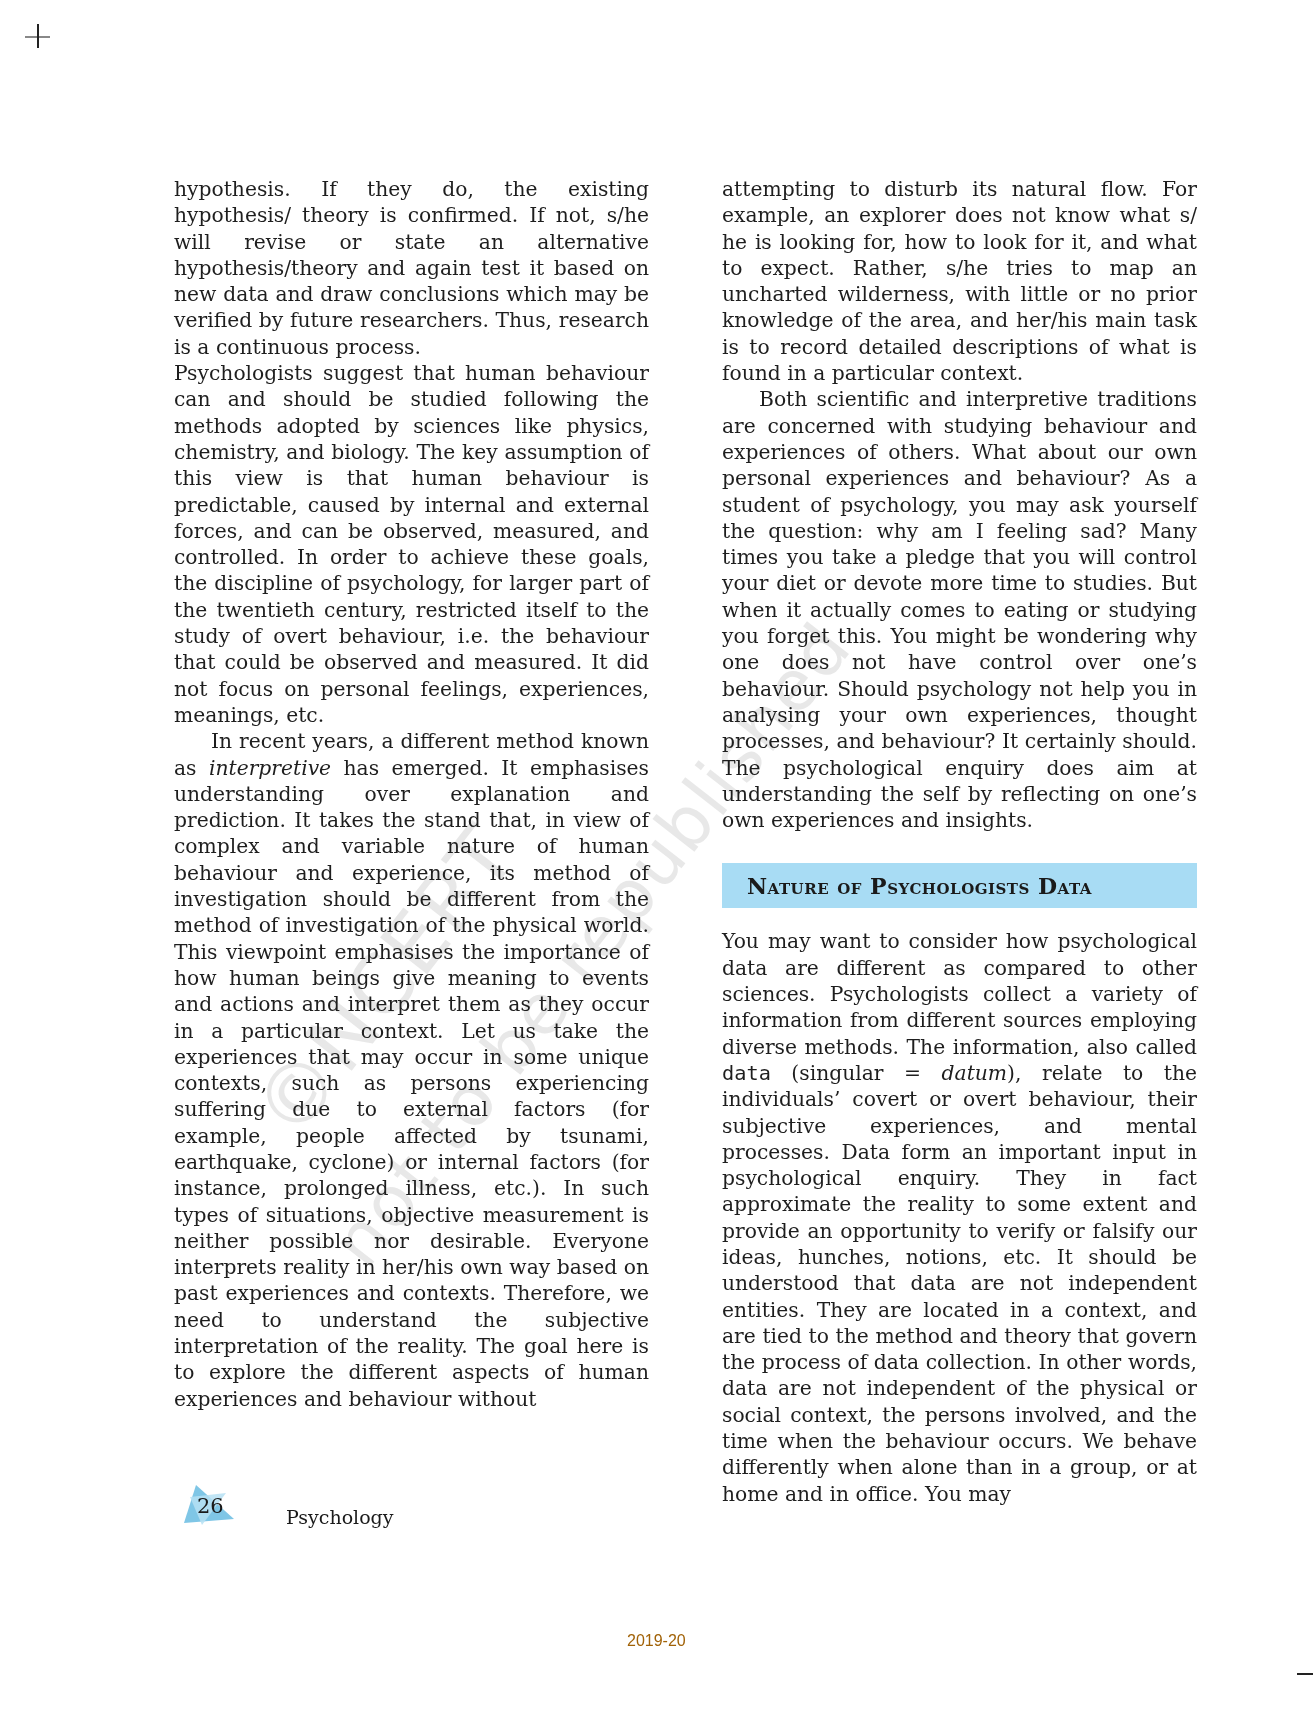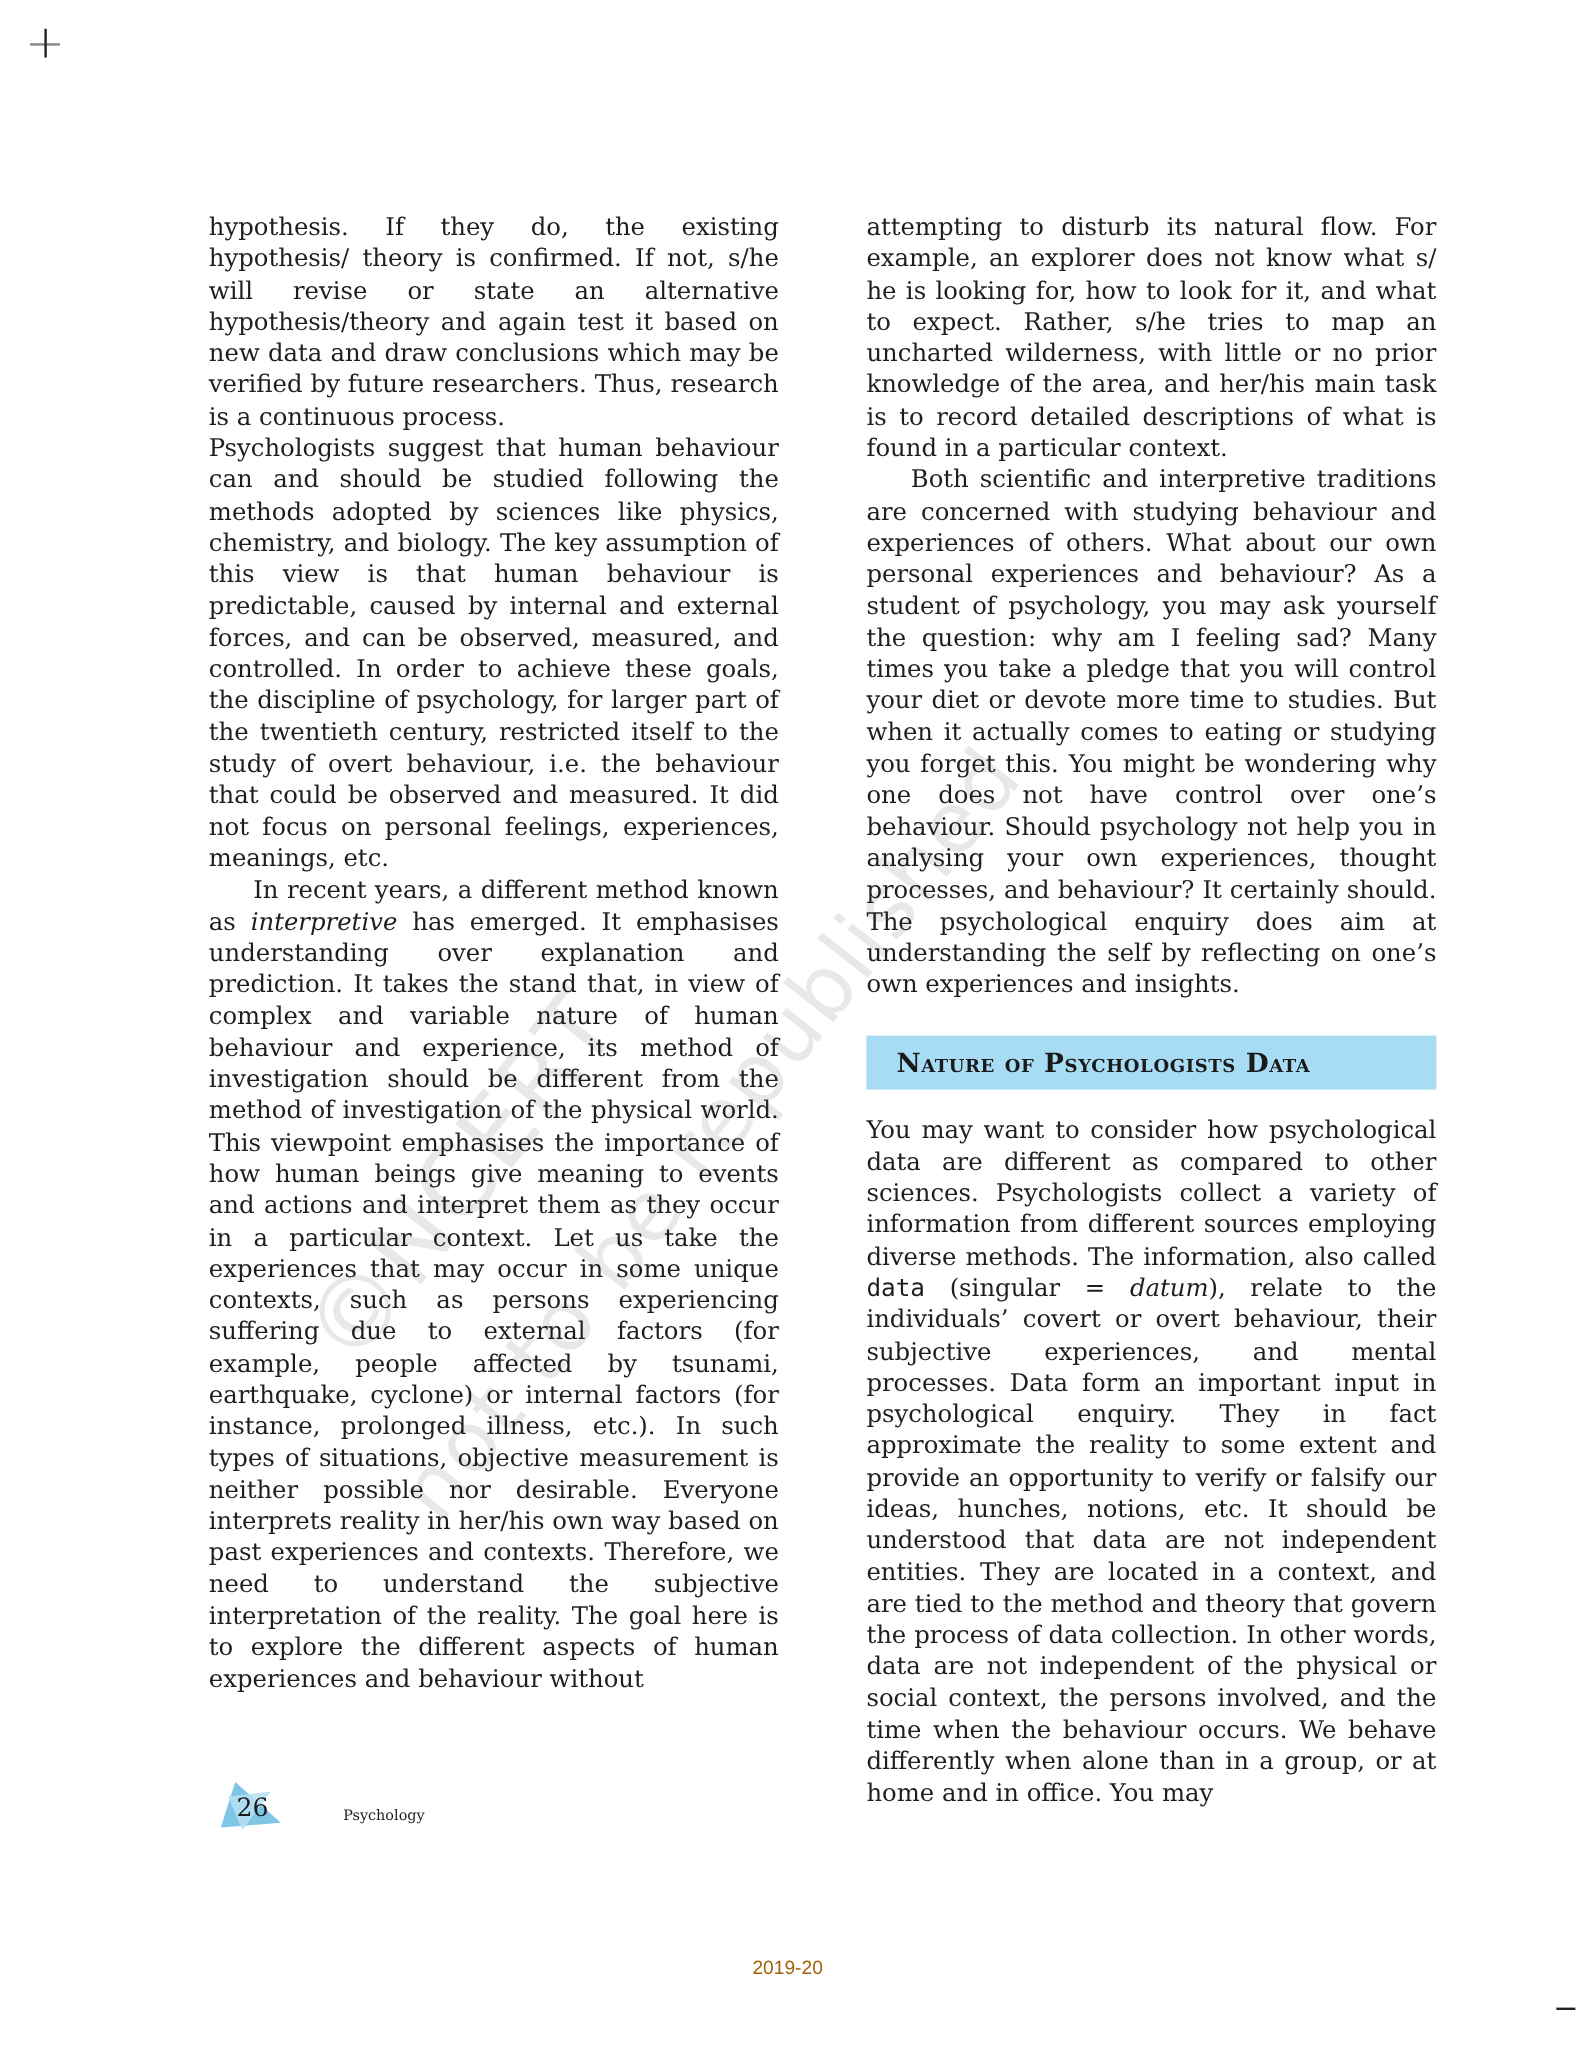--- a/index.html
+++ b/index.html
@@ -24,21 +24,21 @@
                     display: flex; align-items: center; padding-left: 25px; }
   .section-banner span { font-family: "DejaVu Serif", serif; font-weight: bold; font-variant: small-caps;
                          font-size: 22px; letter-spacing: 0.5px; color: #1a1a1a; }
 
   .kw-bold { font-family: "DejaVu Sans Mono", monospace; font-weight: normal; }
   .kw-italic { font-style: italic; }
 
   .footer-page { position: absolute; left: 182px; top: 1483px; width: 56px; height: 44px; }
   .footer-page svg { position: absolute; left: 0; top: 0; }
   .footer-page .num { position: absolute; left: 15px; top: 11px; font-size: 21px; color: #1a1a1a; }
-  .footer-book { position: absolute; left: 286px; top: 1506px; font-size: 12px; color: #1a1a1a; }
+  .footer-book { position: absolute; left: 286px; top: 1506px; font-size: 19px; color: #1a1a1a; }
   .footer-year { position: absolute; left: 627px; top: 1632px; font-family: "Liberation Sans", sans-serif;
                  font-size: 16px; color: #a16207; }
 
   .watermark { position: absolute; left: 250px; top: 640px; width: 700px; height: 560px;
                pointer-events: none; }
   .watermark .wm-line { position: absolute; font-family: "DejaVu Sans", sans-serif;
                         font-size: 82px; color: rgba(150,150,150,0.22); white-space: nowrap;
                         transform-origin: left bottom; transform: rotate(-52deg); letter-spacing: 2px; }
 </style>
 </head>

